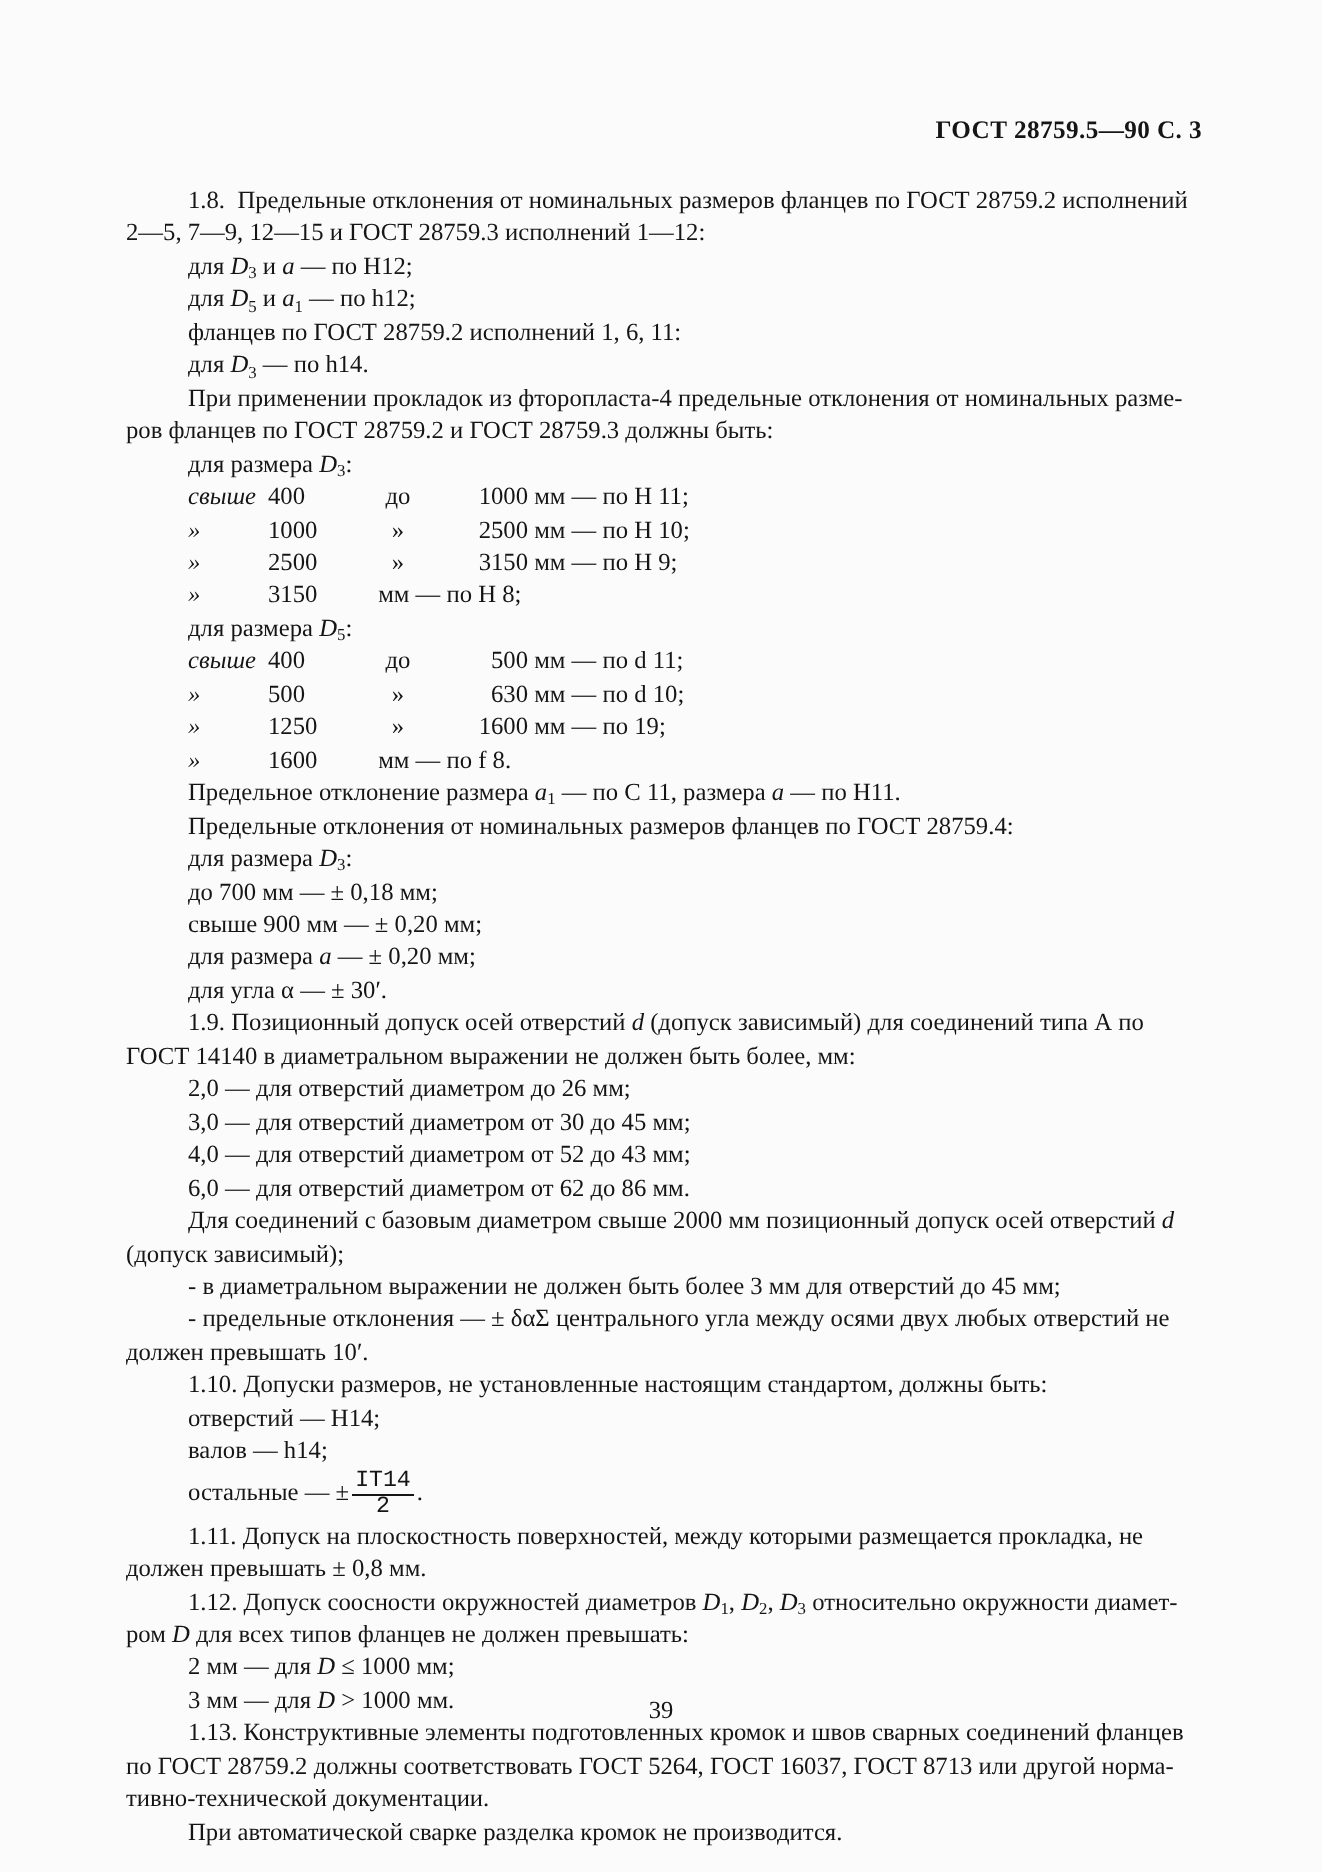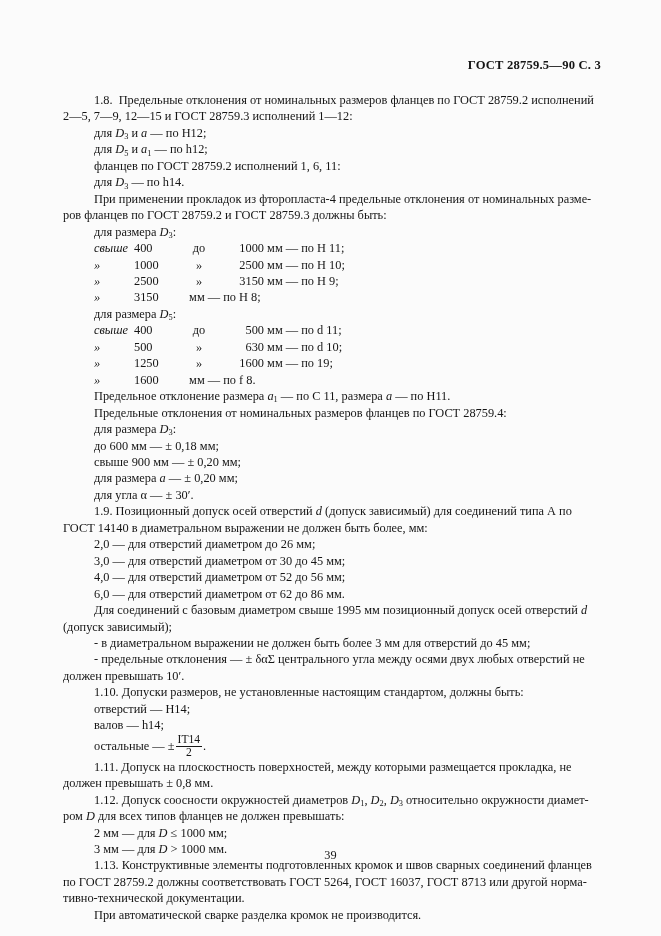--- a/index.html
+++ b/index.html
@@ -67,20 +67,21 @@
   .col-b { display: inline-block; width: 52px; text-align: left; }
   .col-c { display: inline-block; width: 26px; text-align: center; }
   .col-d { display: inline-block; width: 52px; text-align: right; }
   
   .frac {
     display: inline-block;
     vertical-align: -0.48em;
     text-align: center;
     line-height: 1.04;
     margin: 0 1px;
+    font-family: Liberation Mono, monospace;
   }
   .frac .num {
     display: block;
     padding: 0 2px 0px 2px;
     border-bottom: 1.1px solid #151515;
     font-size: 11.6px;
   }
   .frac .den {
     display: block;
     font-size: 11.6px;
@@ -148,39 +149,39 @@
 
     <p class="l ind">
       <span>Предельное отклонение размера </span><i class="it">a</i><sub>1</sub><span> — по C 11, размера </span><i class="it">a</i><span> — по H11.</span>
     </p>
 
     <p class="l ind">Предельные отклонения от номинальных размеров фланцев по ГОСТ 28759.4:</p>
 
     <p class="l lv1">
       <span>для размера </span><i class="it">D</i><sub>3</sub><span>:</span>
     </p>
-    <p class="l lv1">до 600 мм — ± 0,18 мм;</p>
+    <p class="l lv1">до 700 мм — ± 0,18 мм;</p>
     <p class="l lv1">свыше 900 мм — ± 0,20 мм;</p>
     <p class="l lv1">
       <span>для размера </span><i class="it">a</i><span> — ± 0,20 мм;</span>
     </p>
     <p class="l lv1">для угла α — ± 30′.</p>
 
     <p class="j ind">
       <span>1.9.</span>&nbsp;<span>Позиционный допуск осей отверстий </span><i class="it">d</i><span> (допуск зависимый) для соединений типа А по</span>
     </p>
     <p class="l">ГОСТ 14140 в диаметральном выражении не должен быть более, мм:</p>
 
     <p class="l lv1">2,0 — для отверстий диаметром до 26 мм;</p>
     <p class="l lv1">3,0 — для отверстий диаметром от 30 до 45 мм;</p>
-    <p class="l lv1">4,0 — для отверстий диаметром от 52 до 56 мм;</p>
+    <p class="l lv1">4,0 — для отверстий диаметром от 52 до 43 мм;</p>
     <p class="l lv1">6,0 — для отверстий диаметром от 62 до 86 мм.</p>
 
     <p class="j ind">
-      <span>Для соединений с базовым диаметром свыше 1995 мм позиционный допуск осей отверстий </span><i class="it">d</i>
+      <span>Для соединений с базовым диаметром свыше 2000 мм позиционный допуск осей отверстий </span><i class="it">d</i>
     </p>
     <p class="l">(допуск зависимый);</p>
 
     <p class="l lv1">-  в диаметральном выражении не должен быть более 3 мм для отверстий до 45 мм;</p>
     <p class="j lv1">-  предельные отклонения — ± δαΣ центрального угла между осями двух любых отверстий не</p>
     <p class="l">должен превышать 10′.</p>
 
     <p class="l ind">
       <span>1.10.</span>&nbsp;<span>Допуски размеров, не установленные настоящим стандартом, должны быть:</span>
     </p>

